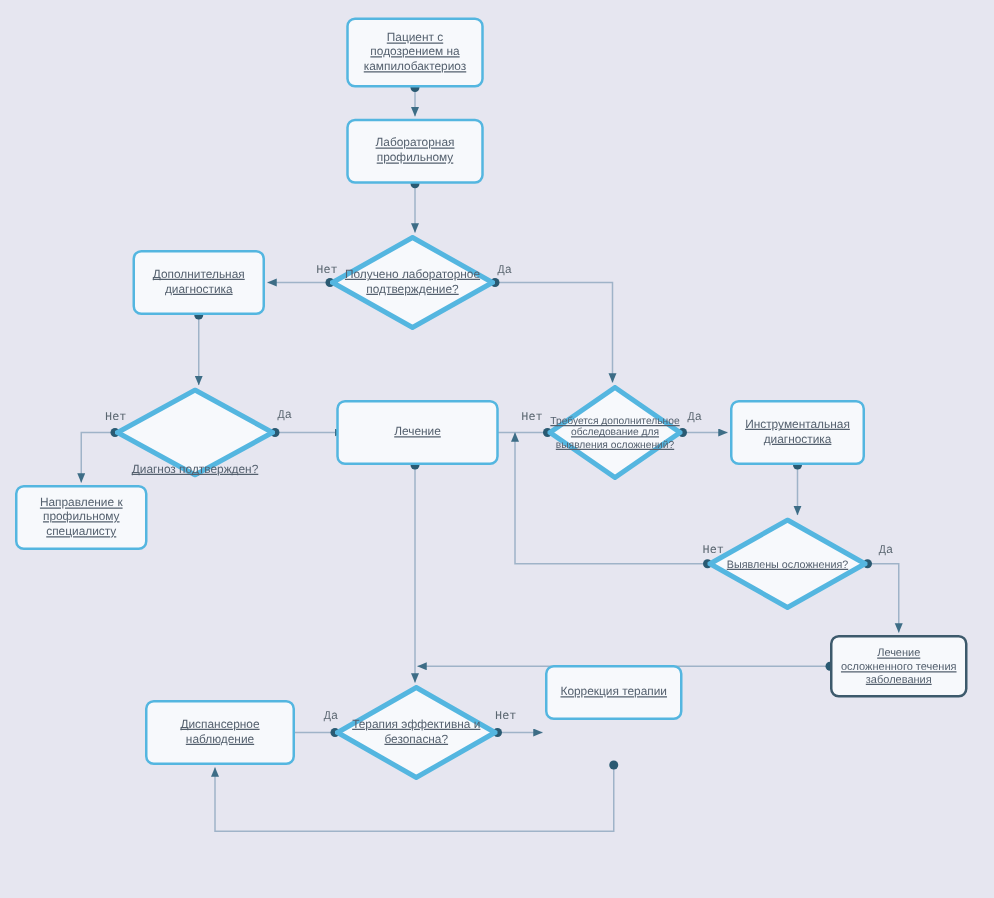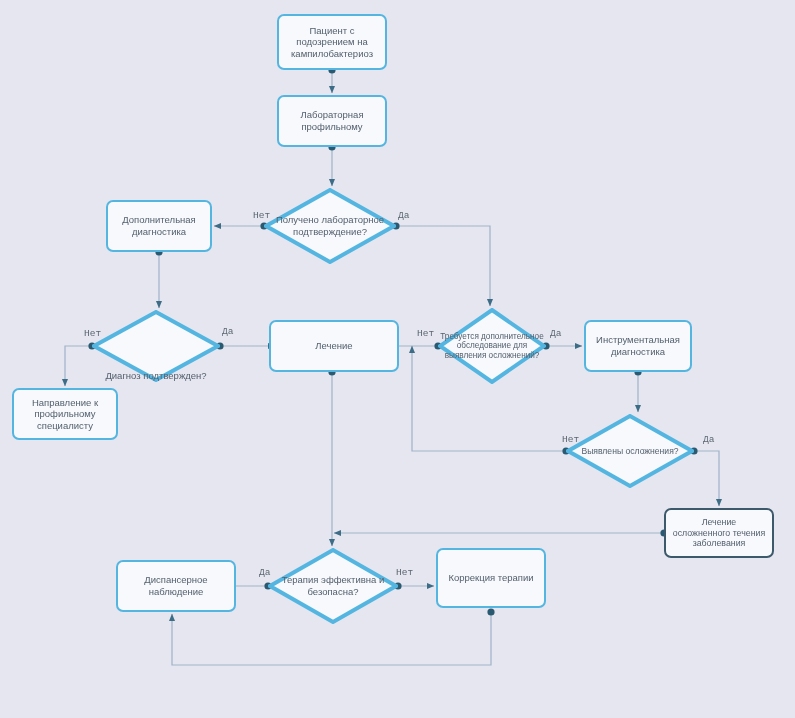--- a/index.html
+++ b/index.html
@@ -26,20 +26,21 @@
     position: absolute;
     box-sizing: border-box;
     display: flex;
     align-items: center;
     justify-content: center;
     text-align: center;
     color: #54606e;
     font-size: 9.5px;
     line-height: 1.22;
     z-index: 3;
+    text-decoration: underline;
   }
   .proc {
     background: #f7f9fc;
     border: 2.5px solid #54b6e0;
     border-radius: 7px;
     padding: 3px 6px;
   }
   .proc.dark {
     border-color: #3d5a6c;
     border-width: 2.5px;
@@ -200,21 +201,21 @@
     <svg viewBox="0 0 130 76" preserveAspectRatio="none">
       <polygon points="65,2 128,38 65,74 2,38" fill="#f7f9fc" stroke="#54b6e0" stroke-width="4"></polygon>
     </svg>
     <span class="dlabel">Терапия эффективна и безопасна?</span>
   </div>
 
   <div class="node proc" style="left:116px;top:560px;width:120px;height:52px;">
     <span>Диспансерное наблюдение</span>
   </div>
 
-  <div class="node proc" style="left:436px;top:548px;width:110px;height:60px;text-align:center;">
+  <div class="node proc" style="left:436px;top:532px;width:110px;height:44px;text-align:center;">
     <span>Коррекция терапии</span>
   </div>
 
   <span class="edge-label" style="left:253px;top:210px;">Нет</span>
   <span class="edge-label" style="left:398px;top:210px;">Да</span>
   <span class="edge-label" style="left:84px;top:328px;">Нет</span>
   <span class="edge-label" style="left:222px;top:326px;">Да</span>
   <span class="edge-label" style="left:417px;top:328px;">Нет</span>
   <span class="edge-label" style="left:550px;top:328px;">Да</span>
   <span class="edge-label" style="left:562px;top:434px;">Нет</span>

